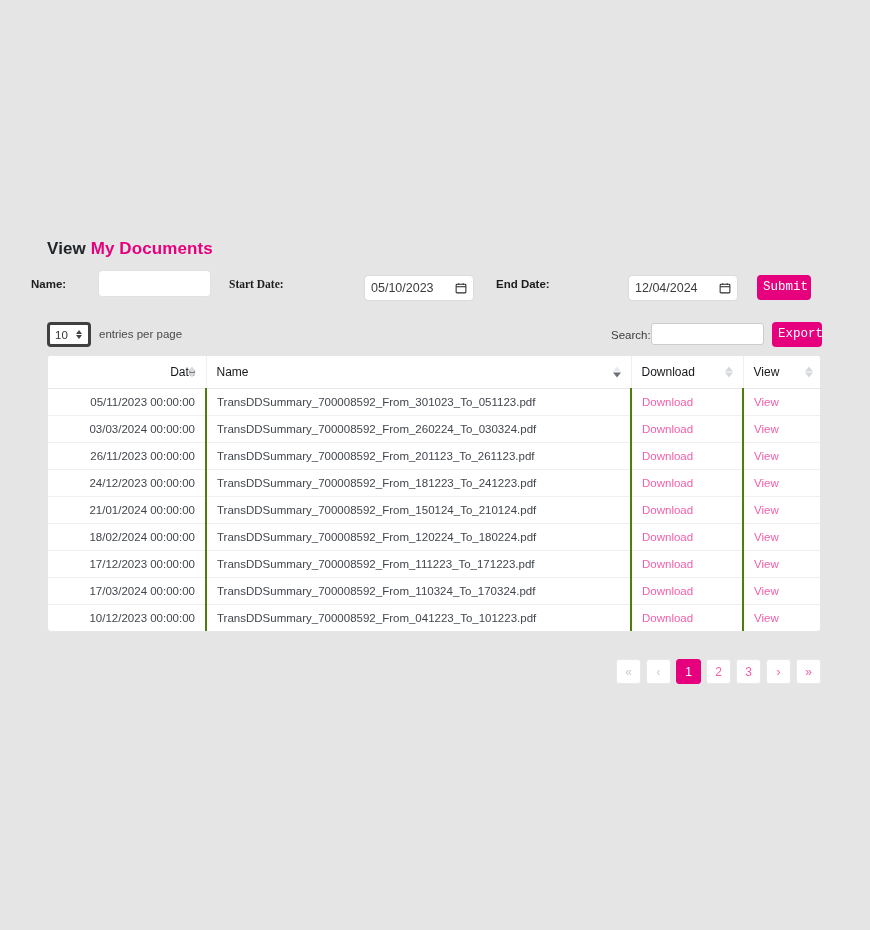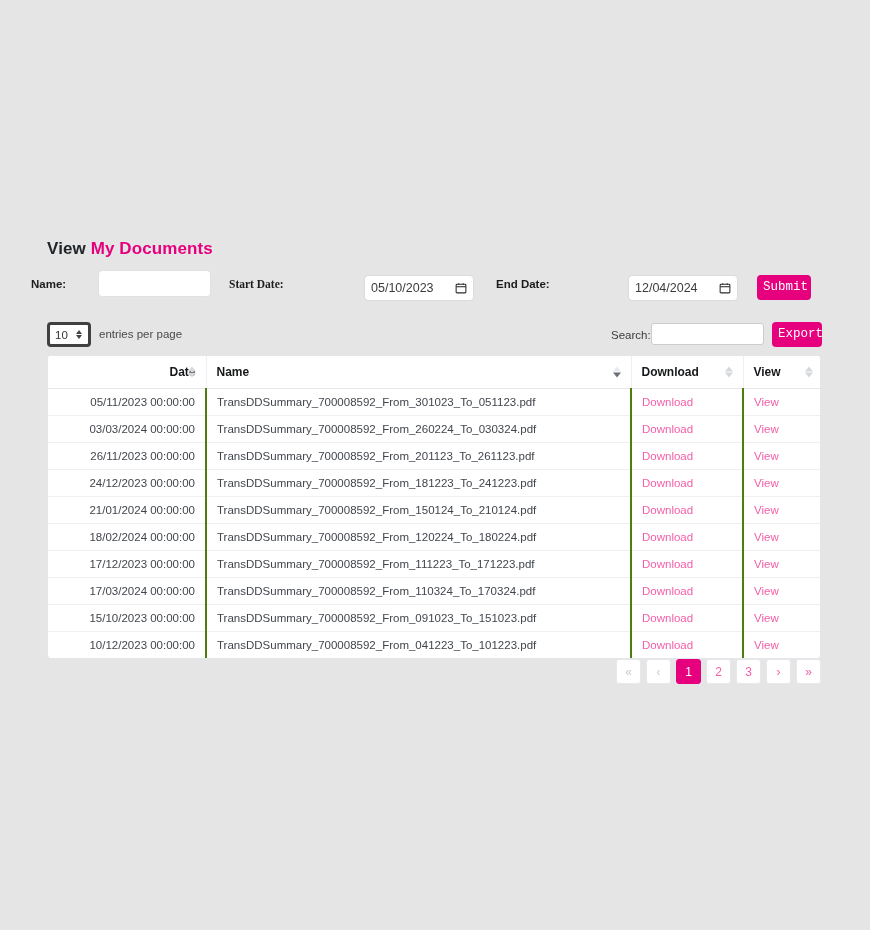--- a/index.html
+++ b/index.html
@@ -205,21 +205,21 @@
     background: #fff;
     overflow: hidden;
   }
   table.doc-table {
     width: 100%;
     border-collapse: collapse;
     table-layout: fixed;
   }
   table.doc-table th {
     font-size: 12px;
-    font-weight: 700;
+    font-weight: 400;
     color: #17181a;
     padding: 9px 10px;
     border-bottom: 1px solid #e4e6ea;
     background: #ffffff;
     white-space: nowrap;
     position: relative;
   }
   table.doc-table td {
     font-size: 11.5px;
     color: #41464c;
@@ -447,26 +447,20 @@
             <td><a class="rowlink">Download</a></td>
             <td><a class="rowlink">View</a></td>
           </tr>
           <tr>
             <td class="td-date">17/03/2024 00:00:00</td>
             <td>TransDDSummary_700008592_From_110324_To_170324.pdf</td>
             <td><a class="rowlink">Download</a></td>
             <td><a class="rowlink">View</a></td>
           </tr>
           <tr>
-            <td class="td-date">15/10/2023 00:00:00</td>
-            <td>TransDDSummary_700008592_From_091023_To_151023.pdf</td>
-            <td><a class="rowlink">Download</a></td>
-            <td><a class="rowlink">View</a></td>
-          </tr>
-          <tr>
             <td class="td-date">10/12/2023 00:00:00</td>
             <td>TransDDSummary_700008592_From_041223_To_101223.pdf</td>
             <td><a class="rowlink">Download</a></td>
             <td><a class="rowlink">View</a></td>
           </tr>
         </tbody>
     </table>
   </div>
 
   <div class="pagination" id="pagination">

